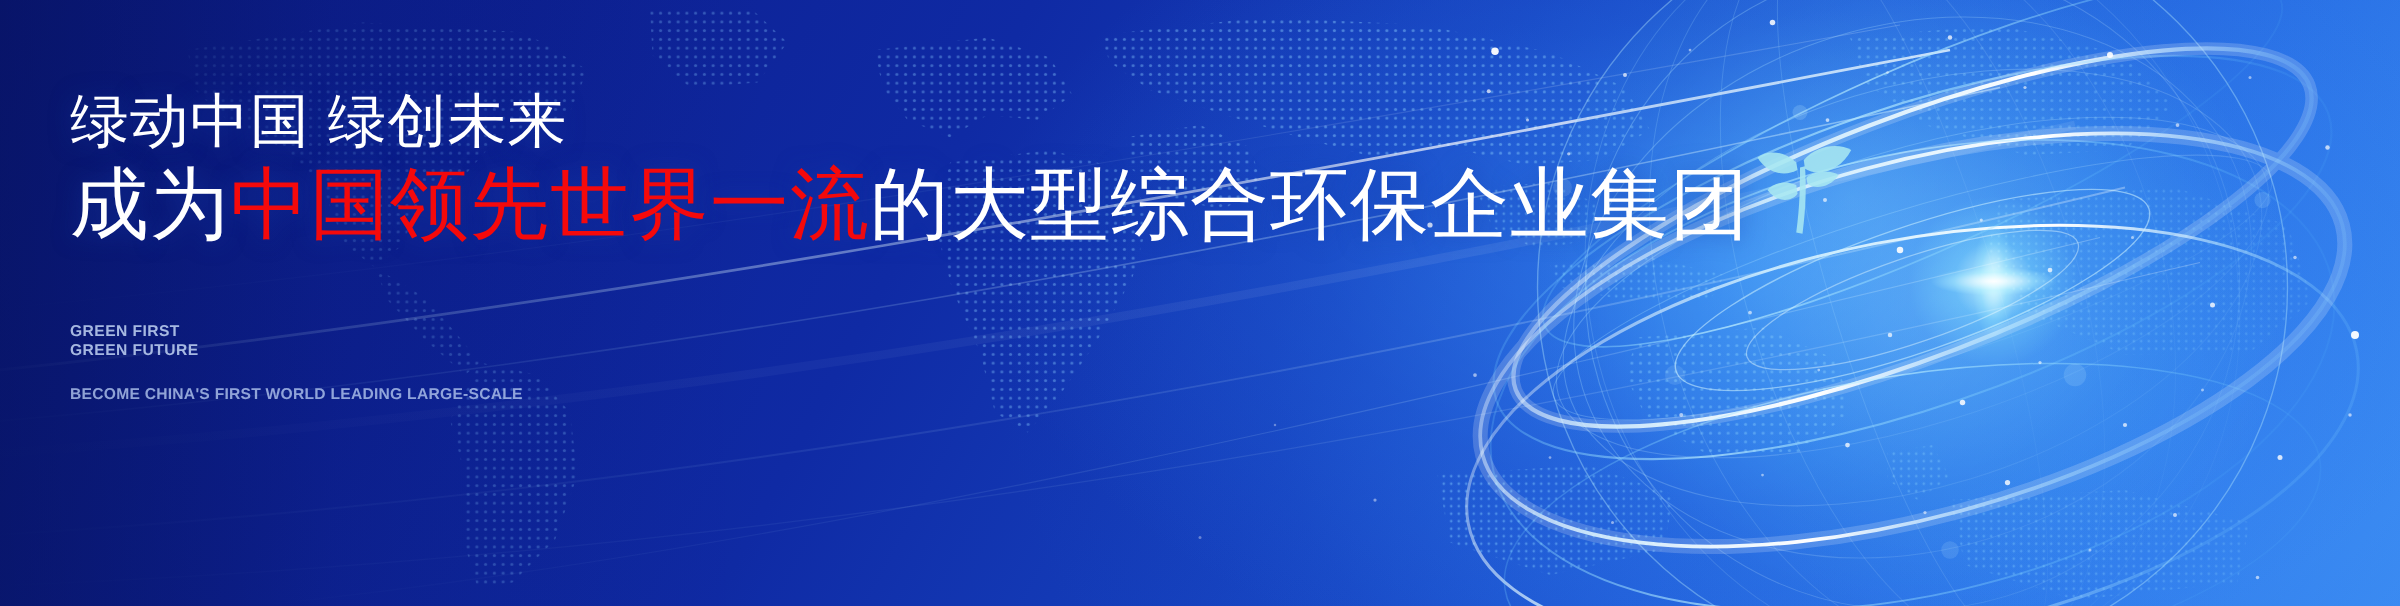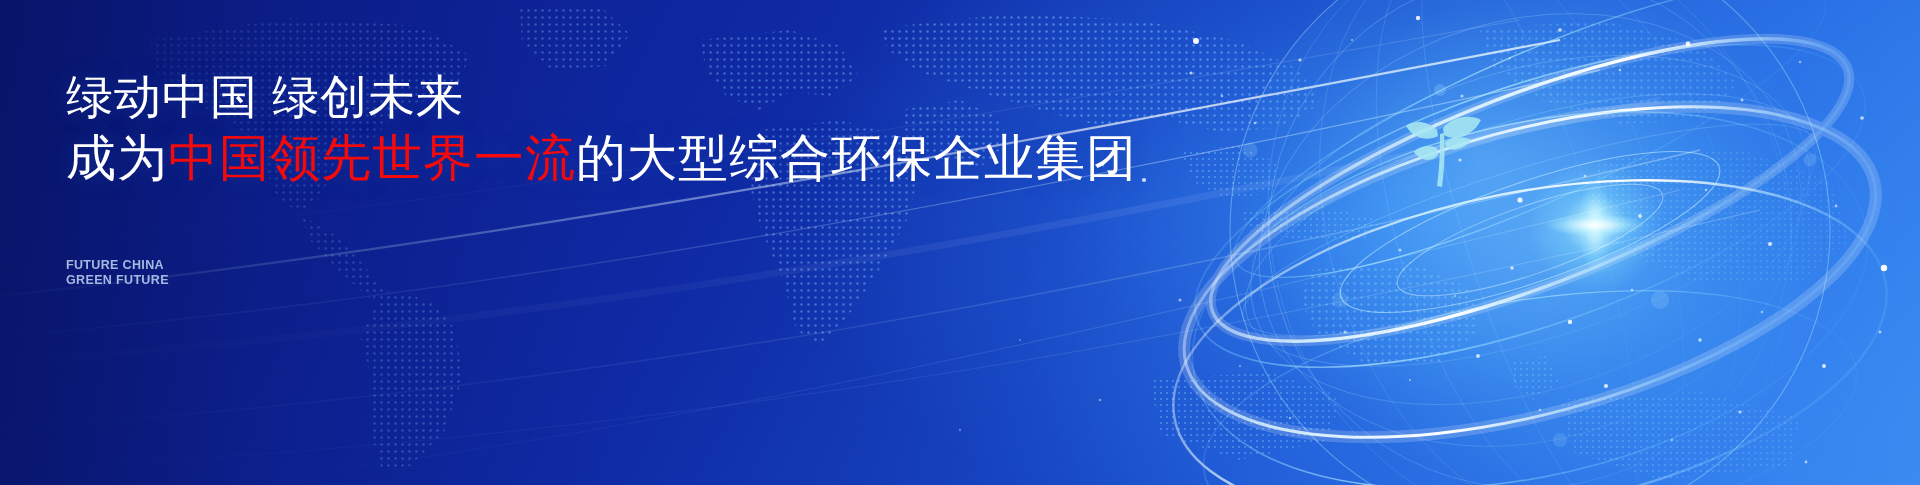--- a/index.html
+++ b/index.html
@@ -74,39 +74,39 @@
     position:absolute;
     left:1401px; top:108px;
     width:84px; height:90px;
     pointer-events:none;
   }
   .sprout svg { width:100%; height:100%; display:block; }
 
   
   .copy {
     position:absolute;
-    left:66px; top:0;
+    left:56px; top:0;
     width:1000px; height:485px;
     z-index:10;
   }
 
   .headline-1 {
     position:absolute; top:73px; left:0;
     font-size:47px;
     line-height:1.0;
     font-weight:400;
     color:#ffffff;
     letter-spacing:1px;
     white-space:nowrap;
     text-shadow:0 0 18px rgba(20,60,170,0.55);
   }
 
   .headline-2 {
     position:absolute; top:133px; left:0;
-    font-size:50px;
+    font-size:63px;
     line-height:1.0;
     font-weight:400;
     color:#ffffff;
     letter-spacing:1px;
     white-space:nowrap;
     text-shadow:0 0 18px rgba(20,60,170,0.55);
   }
   .headline-2 .hl { color:#f5090b; }
 
   .sub-en {
@@ -383,22 +383,23 @@
 
   <div class="copy">
 
     <div class="headline-1">绿动中国  绿创未来</div>
 
     <div class="headline-2">
       <span>成为</span><span class="hl">中国领先世界一流</span><span>的大型综合环保企业集团</span>
     </div>
 
     <div class="sub-en">
-      <div>FUTURE CHINA</div>
+      <div>GREEN FIRST</div>
       <div>GREEN FUTURE</div>
     </div>
 
     <div class="tagline-en">
+      <div>BECOME CHINA'S FIRST WORLD LEADING LARGE-SCALE</div>
     </div>
 
   </div>
 
 </div>
 
 </body></html>

